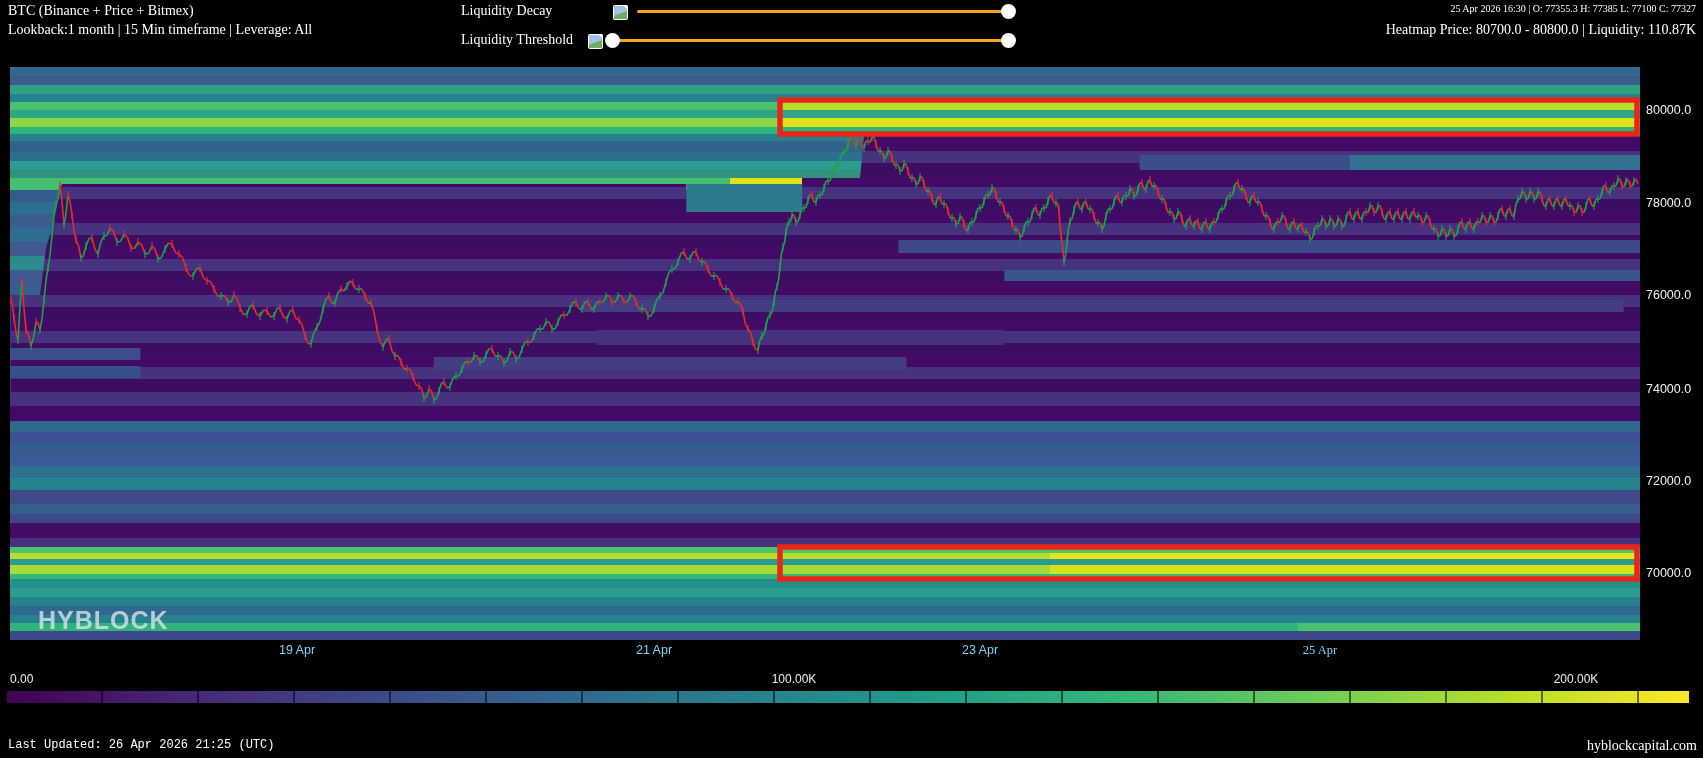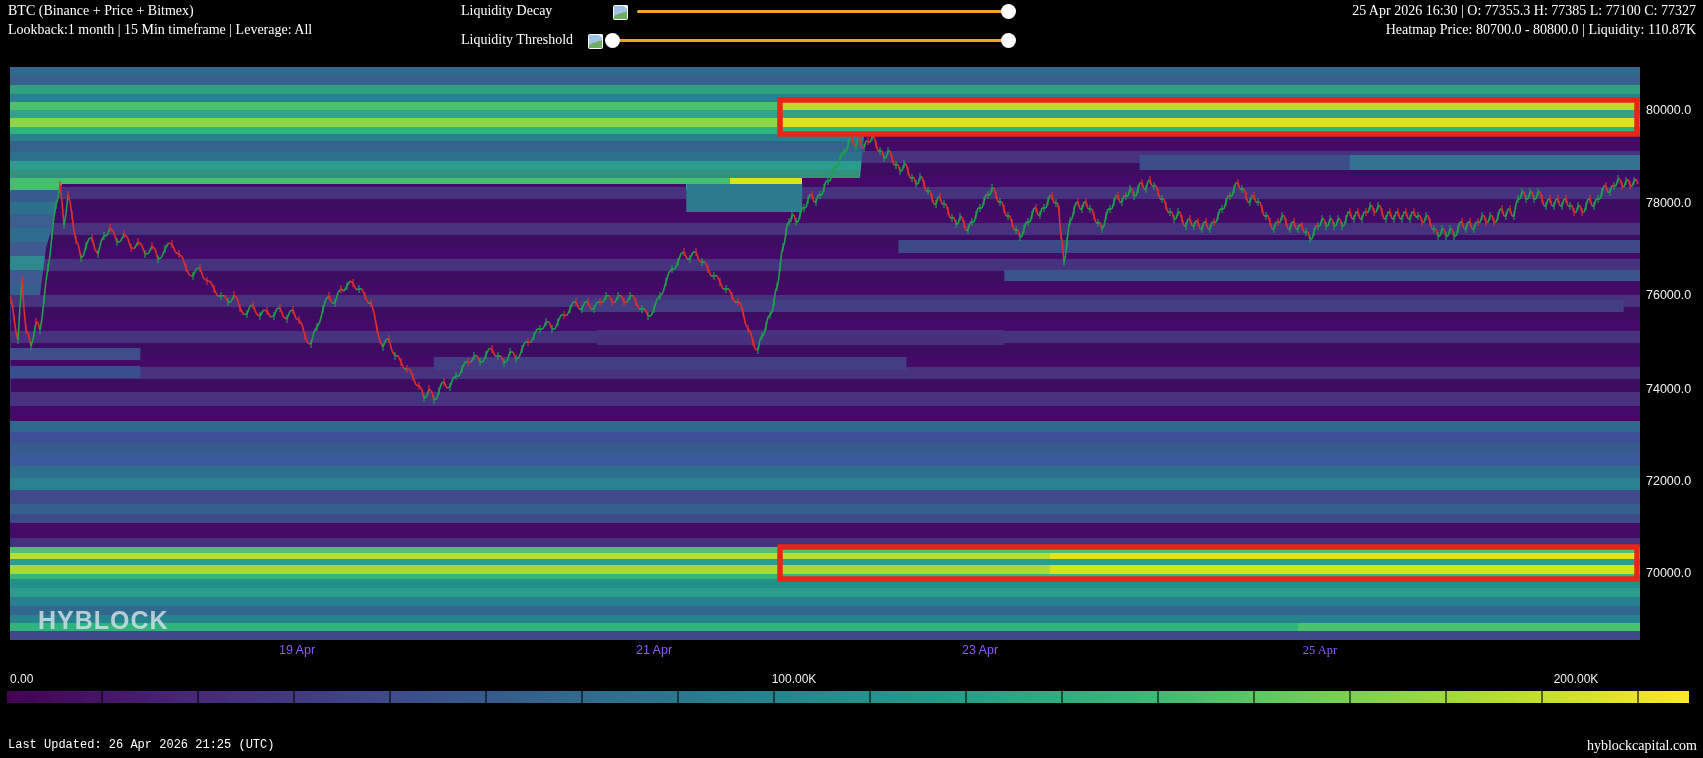--- a/index.html
+++ b/index.html
@@ -1,38 +1,38 @@
 <!DOCTYPE html>
 <html><head>
 <meta charset="utf-8">
 <style>
   html,body{margin:0;padding:0;background:#000;width:1703px;height:758px;overflow:hidden;}
   body{font-family:"Liberation Serif",serif;color:#fff;position:relative;}
   .abs{position:absolute;}
   
   #hdr-left1{left:8px;top:3px;font-size:14px;}
   #hdr-left2{left:8px;top:22px;font-size:14px;}
-  #hdr-right1{right:7px;top:3px;font-size:14px;}
+  #hdr-right1{right:7px;top:3px;font-size:10px;}
   #hdr-right2{right:7px;top:22px;font-size:14px;text-align:left;}
   .slider-label{font-size:14px;}
   #lbl-decay{left:461px;top:3px;}
   #lbl-thresh{left:461px;top:32px;}
   .img-icon{position:absolute;width:15px;height:15px;background:#fff;border-radius:2px;overflow:hidden;}
   .img-icon .pic{position:absolute;left:1px;top:1px;right:1px;bottom:1px;
      background:linear-gradient(160deg,#9fc3e4 0 55%,#6fae62 55% 100%);}
   .img-icon .fold{position:absolute;right:-1px;top:-1px;width:7px;height:7px;
      background:#fff;clip-path:polygon(0 0,100% 0,100% 100%);box-shadow:-1px 1px 1px rgba(0,0,0,.25);}
   .track{position:absolute;height:3px;background:#f2a71b;border-radius:2px;}
   .handle{position:absolute;width:15px;height:15px;background:#fff;border-radius:50%;}
   
   #plot{left:10px;top:67px;width:1630px;height:573px;background:#46327e;overflow:hidden;}
   .band{position:absolute;}
   #plot svg{position:absolute;left:0;top:0;}
   
-  .x-date{position:absolute;top:643px;font-family:"Liberation Sans",sans-serif;font-size:12.5px;color:#8b5cf6;transform:translateX(-50%);}
+  .x-date{position:absolute;top:643px;font-family:"Liberation Sans",sans-serif;font-size:12.5px;color:#7dd3fc;transform:translateX(-50%);}
   .y-price{position:absolute;left:1646px;font-family:"Liberation Sans",sans-serif;font-size:12.5px;color:#f2f2f2;transform:translateY(-50%);}
   #watermark{left:38px;top:606px;font-family:"Liberation Sans",sans-serif;font-weight:bold;font-size:25px;letter-spacing:1px;color:rgba(216,226,232,.8);}
   
   #cbar{left:7px;top:691px;width:1682px;height:12px;}
   #cbar .ticks{position:absolute;inset:0;background:repeating-linear-gradient(90deg,transparent 0 94px,rgba(0,0,0,.55) 94px 96px);}
   .cbar-lbl{position:absolute;top:672px;font-family:"Liberation Sans",sans-serif;font-size:12px;color:#eee;}
   
   #footer-left{left:8px;top:738px;font-size:12px;font-family:Liberation Mono, monospace;}
   #footer-right{right:6px;top:738px;font-size:14px;text-align:right;}
 </style>

